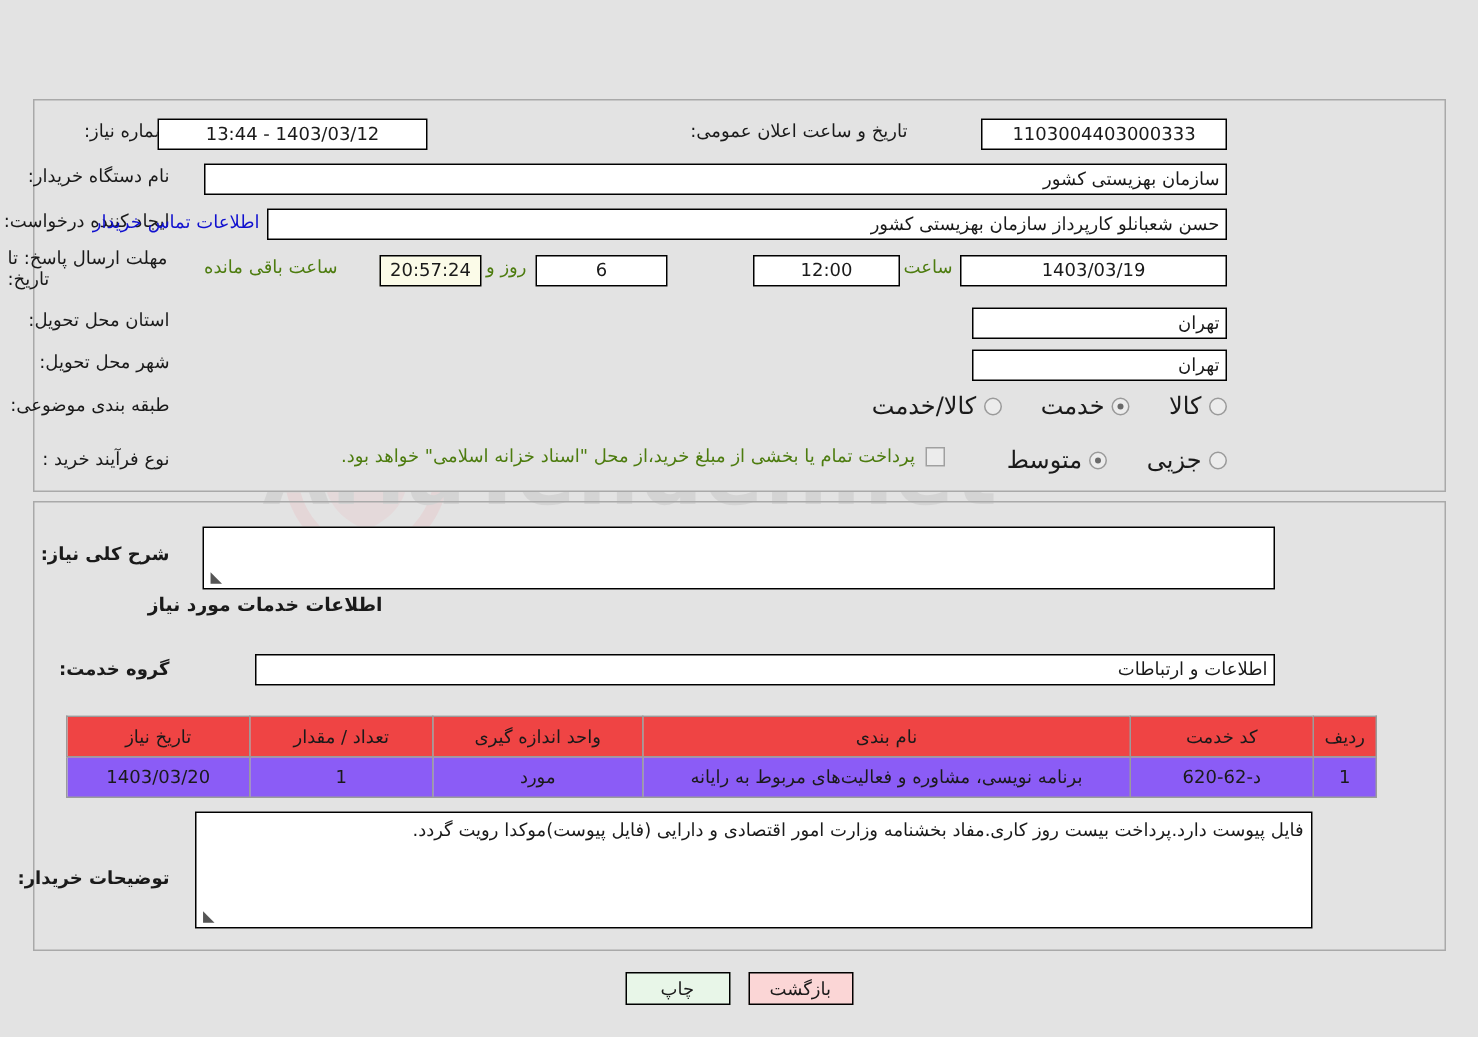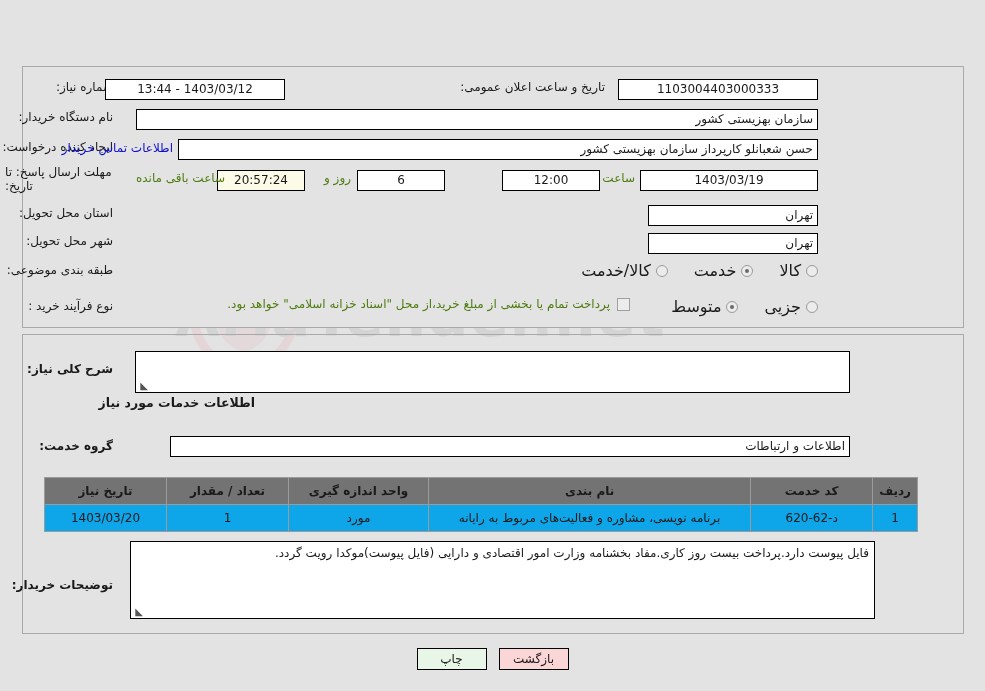--- a/index.html
+++ b/index.html
@@ -175,24 +175,24 @@
   }
   table.grid th, table.grid td {
     border: 1px solid #9b9b9b;
     font-size: 12px;
     height: 27px;
     text-align: center;
     padding: 0 6px;
     color: #1a1a1a;
   }
   table.grid th {
-    background: #737373;
-    font-weight: bold;
-  }
-  table.grid td { background: #0ea5e9; }
+    background: #ef4444;
+    font-weight: normal;
+  }
+  table.grid td { background: #8b5cf6; }
 
   
   .btnbar {
     position: absolute;
     left: 0; top: 648px;
     width: 985px;
     display: flex;
     justify-content: center;
     gap: 12px;
     z-index: 4;
@@ -232,21 +232,21 @@
     </svg>
     <div class="wm-text">AriaTender.net</div>
   </div>
 
 
   <div class="panel" id="panel-top"></div>
 
   <div class="row" style="right:872px; top:80px;">
     <span class="lbl">شماره نیاز:</span>
   </div>
-  <div class="field c" style="position:absolute; right:167px; top:79px; width:200px; z-index:4;">1103004403000333</div>
+  <div class="field c" style="position:absolute; right:167px; top:79px; width:164px; z-index:4;">1103004403000333</div>
 
   <div class="row" style="right:380px; top:80px;">
     <span class="lbl">تاریخ و ساعت اعلان عمومی:</span>
   </div>
   <div class="field c" style="position:absolute; right:700px; top:79px; width:180px; z-index:4;">1403/03/12 - 13:44</div>
 
   <div class="row" style="right:872px; top:110px;">
     <span class="lbl">نام دستگاه خریدار:</span>
   </div>
   <div class="field r" style="position:absolute; right:167px; top:109px; width:682px; z-index:4;">سازمان بهزیستی کشور</div>
@@ -264,21 +264,21 @@
   </div>
   <div class="field c" style="position:absolute; right:167px; top:170px; width:178px; z-index:4;">1403/03/19</div>
   <div class="row" style="right:350px; top:171px;">
     <span class="plain">ساعت</span>
   </div>
   <div class="field c" style="position:absolute; right:385px; top:170px; width:98px; z-index:4;">12:00</div>
   <div class="field c" style="position:absolute; right:540px; top:170px; width:88px; z-index:4;">6</div>
   <div class="row" style="right:634px; top:171px;">
     <span class="plain">روز و</span>
   </div>
-  <div class="field cream c" style="position:absolute; right:680px; top:170px; width:88px; z-index:4;">20:57:24</div>
+  <div class="field cream c" style="position:absolute; right:664px; top:170px; width:68px; z-index:4;">20:57:24</div>
   <div class="row" style="right:760px; top:171px;">
     <span class="plain">ساعت باقی مانده</span>
   </div>
 
   <div class="row" style="right:872px; top:206px;">
     <span class="lbl">استان محل تحویل:</span>
   </div>
   <div class="field r" style="position:absolute; right:167px; top:205px; width:170px; z-index:4;">تهران</div>
 
   <div class="row" style="right:872px; top:234px;">

